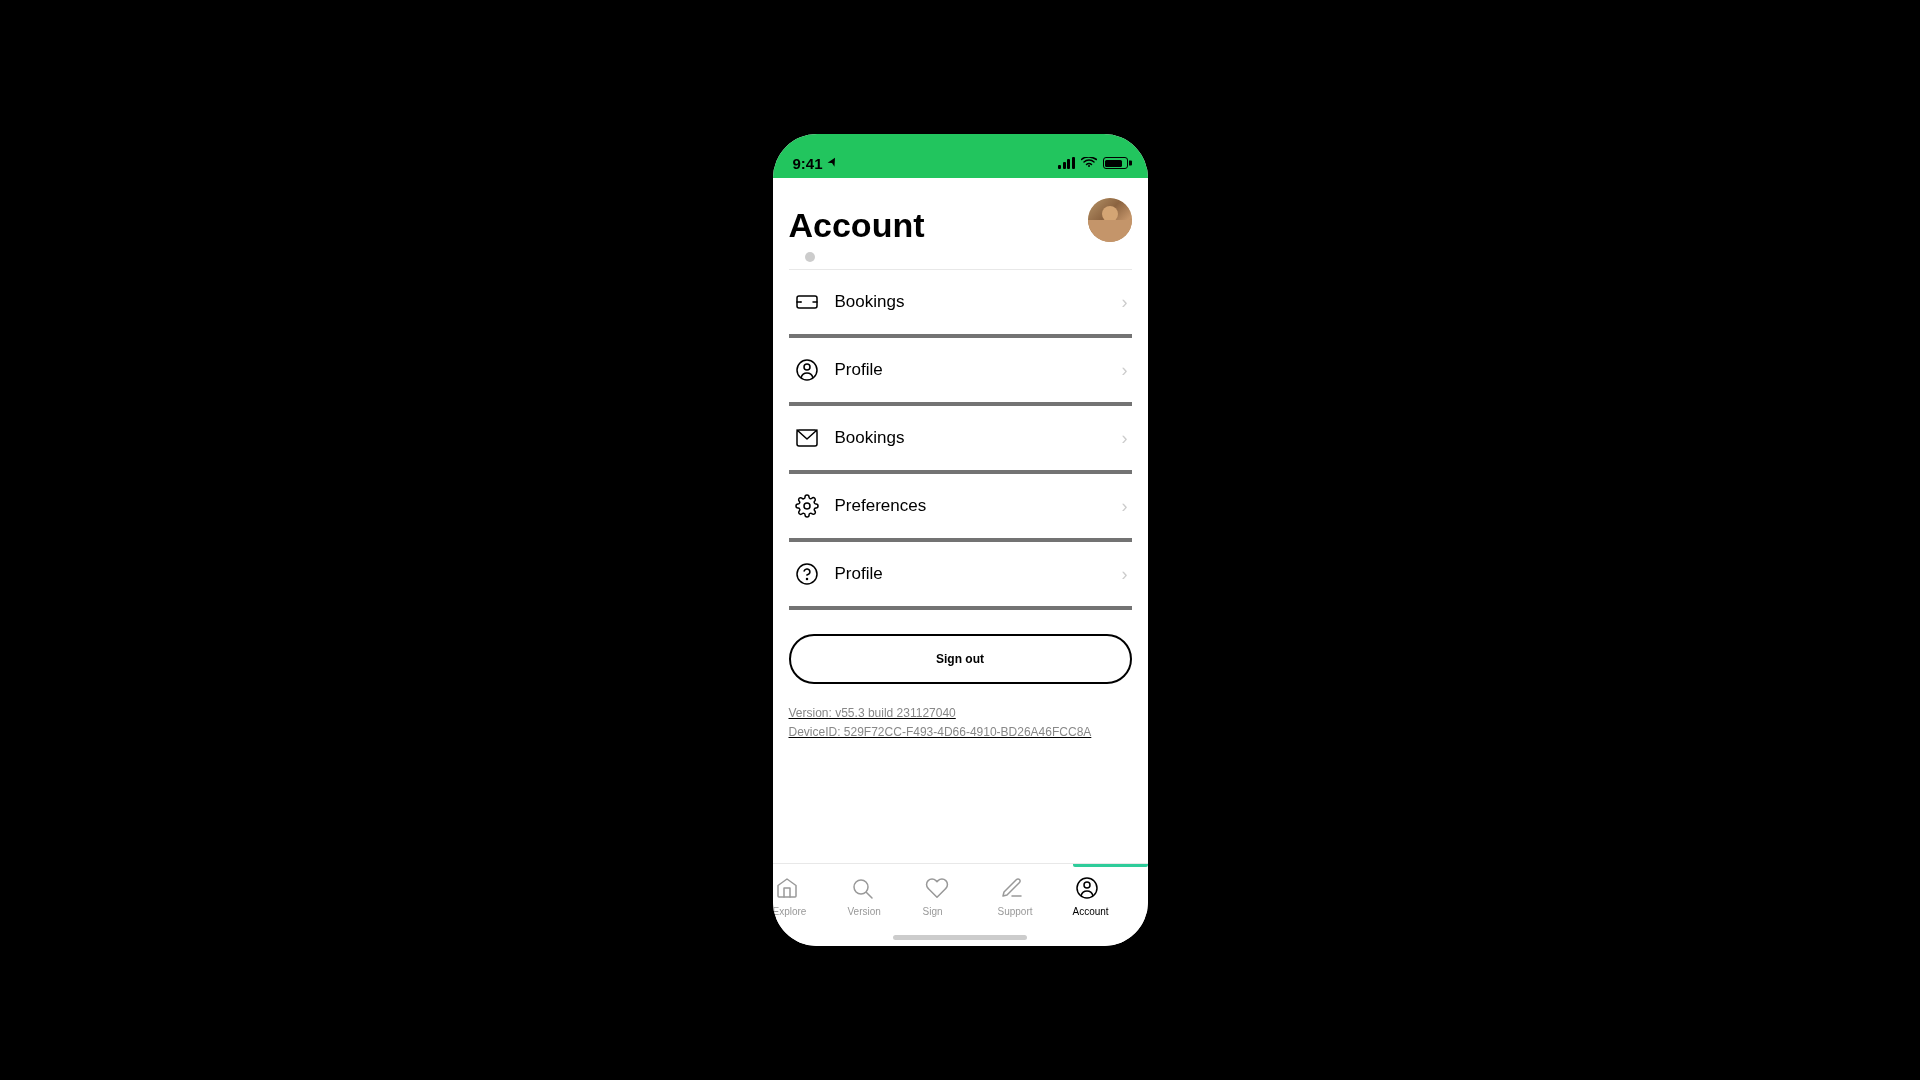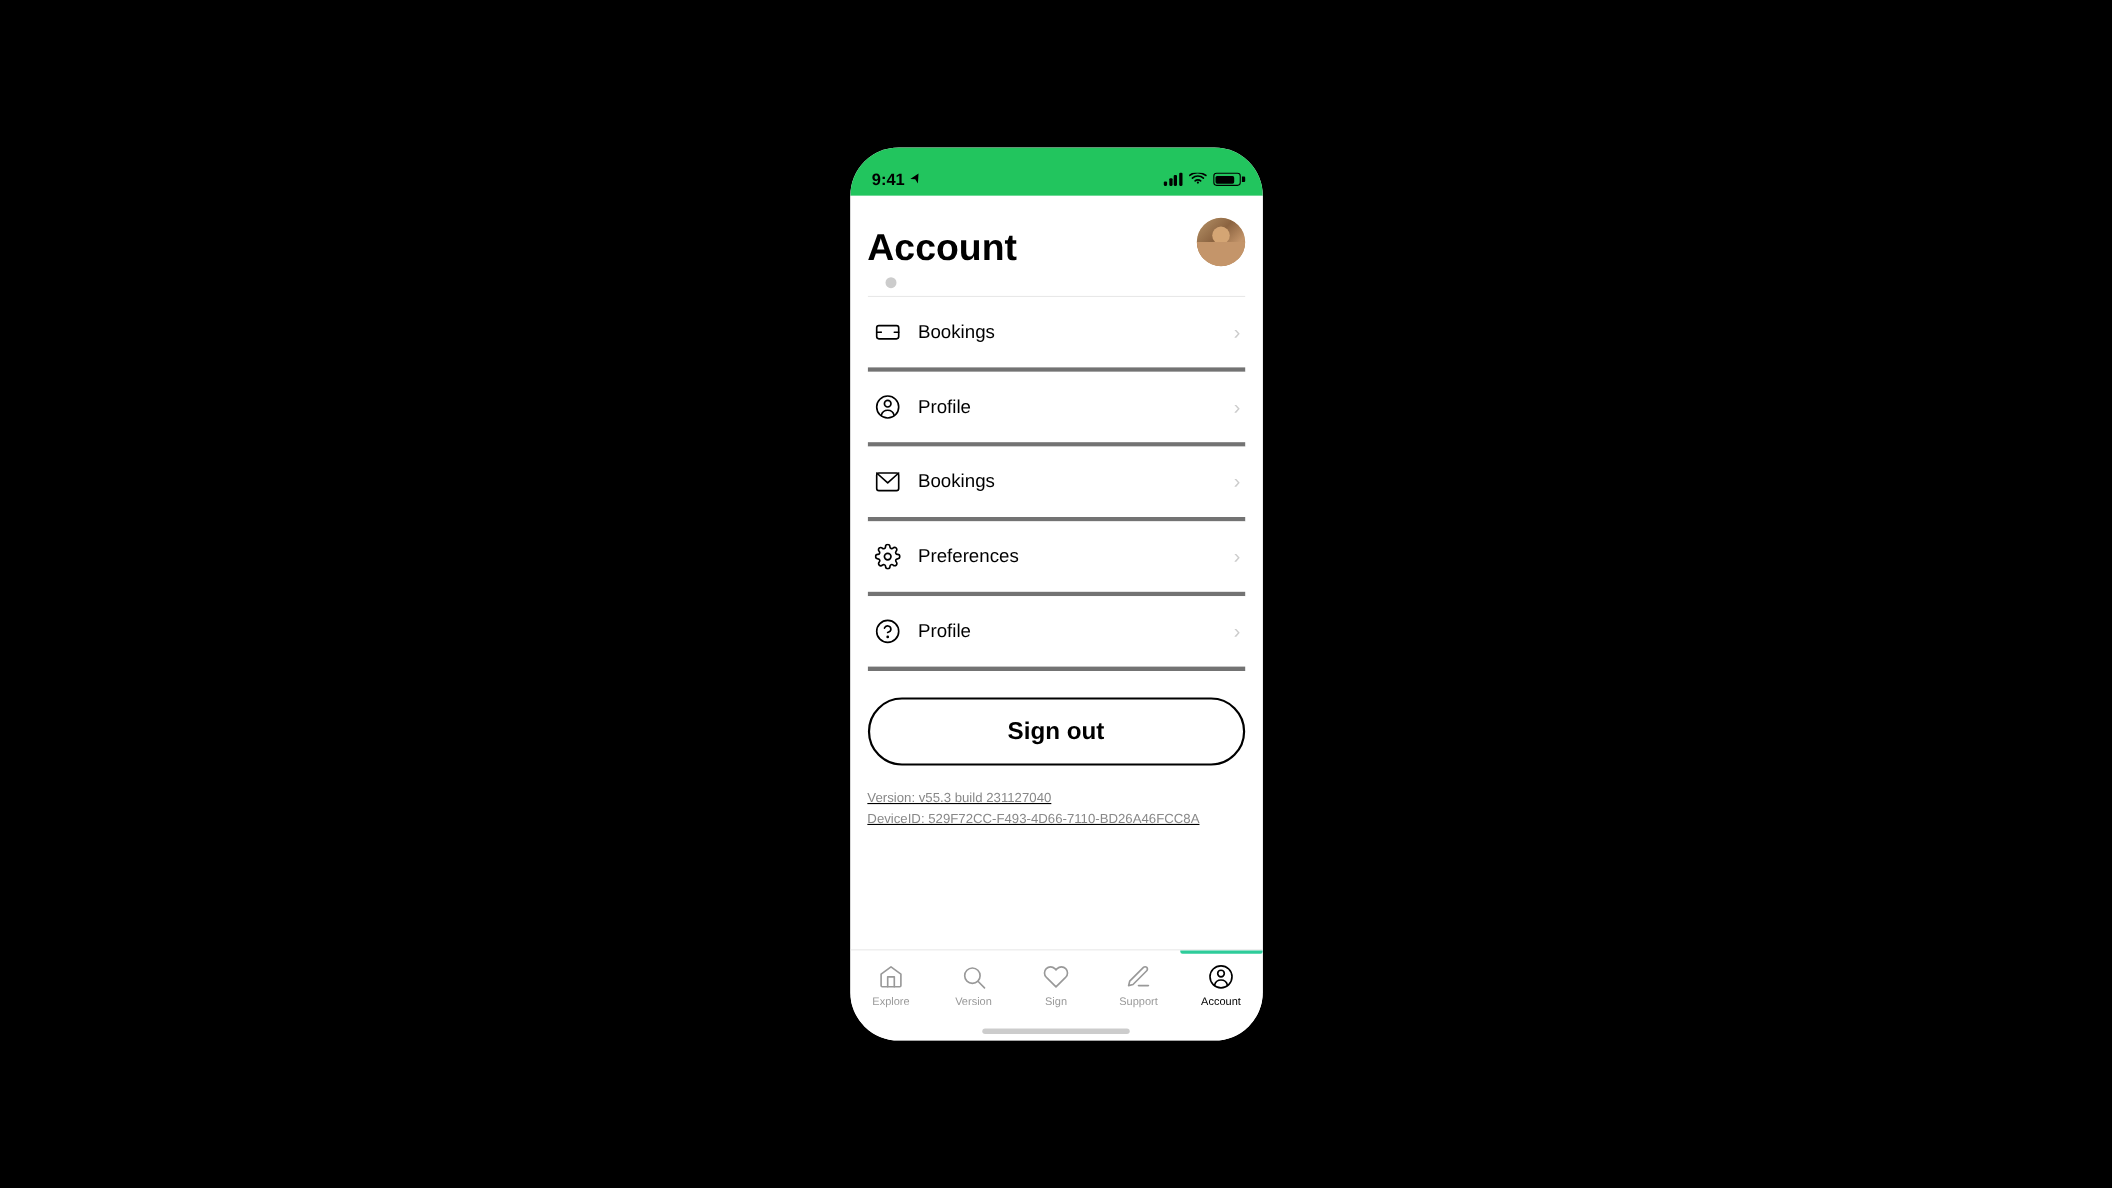--- a/index.html
+++ b/index.html
@@ -220,21 +220,21 @@
     .signout-container {
       padding: 24px 0 16px 0;
     }
 
     .signout-btn {
       width: 100%;
       padding: 16px;
       border: 2px solid #000;
       border-radius: 32px;
       background: #fff;
-      font-size: 22px;
+      font-size: 12px;
       font-weight: 600;
       color: #000;
       cursor: pointer;
       text-align: center;
     }
 
     
     .version-info {
       padding: 4px 0 20px 0;
       text-decoration: underline;
@@ -255,21 +255,20 @@
       align-items: flex-start;
       padding-top: 8px;
       flex-shrink: 0;
       position: relative;
     }
 
     .tab-item {
       flex: 1;
       display: flex;
       flex-direction: column;
-      align-items: center;
       gap: 4px;
       cursor: pointer;
       padding-top: 2px;
     }
 
     .tab-icon {
       width: 28px;
       height: 28px;
       display: flex;
       align-items: center;
@@ -428,21 +427,21 @@
       </div>
 
     </div>
 
     <div class="signout-container">
       <button class="signout-btn">Sign out</button>
     </div>
 
     <div class="version-info">
       <div class="version-text">Version: v55.3 build 231127040</div>
-      <div class="version-text">DeviceID: 529F72CC-F493-4D66-7110-BD26A46FCC8A</div>
+      <div class="version-text">DeviceID: 529F72CC-F493-4D66-4910-BD26A46FCC8A</div>
     </div>
 
   </div>
 
   <div class="tab-bar">
     <div class="tab-active-bar"></div>
 
     <div class="tab-item">
       <div class="tab-icon">
         <svg viewBox="0 0 24 24">

